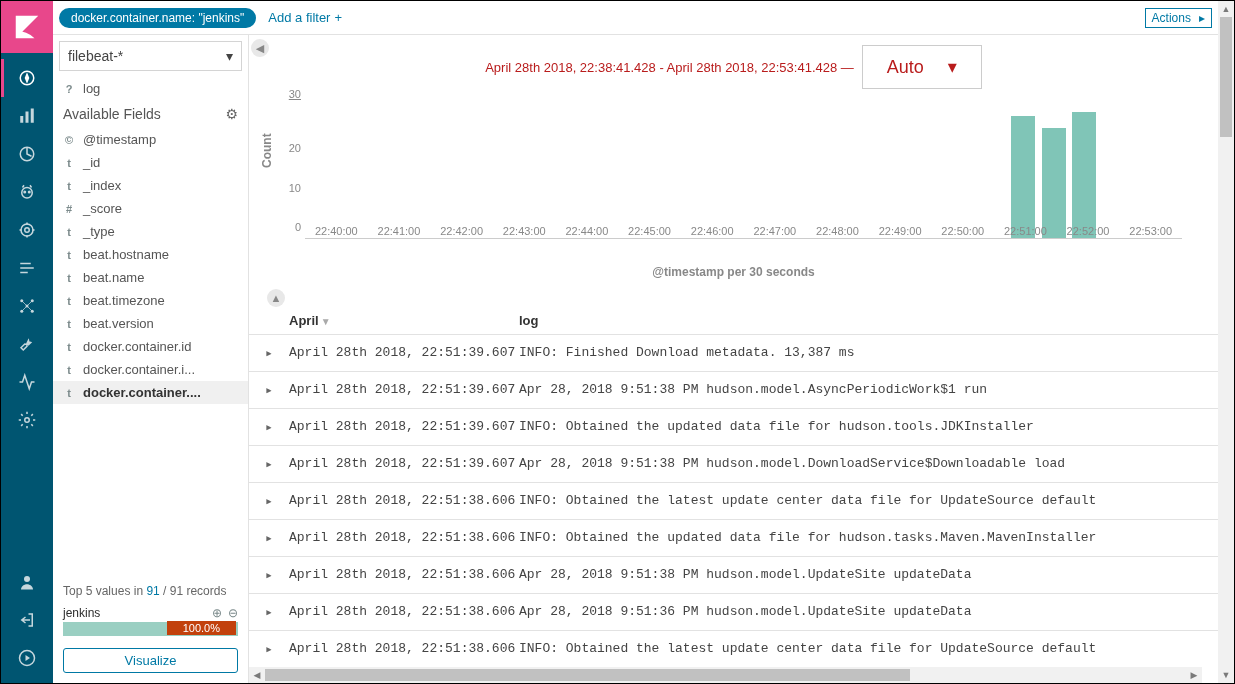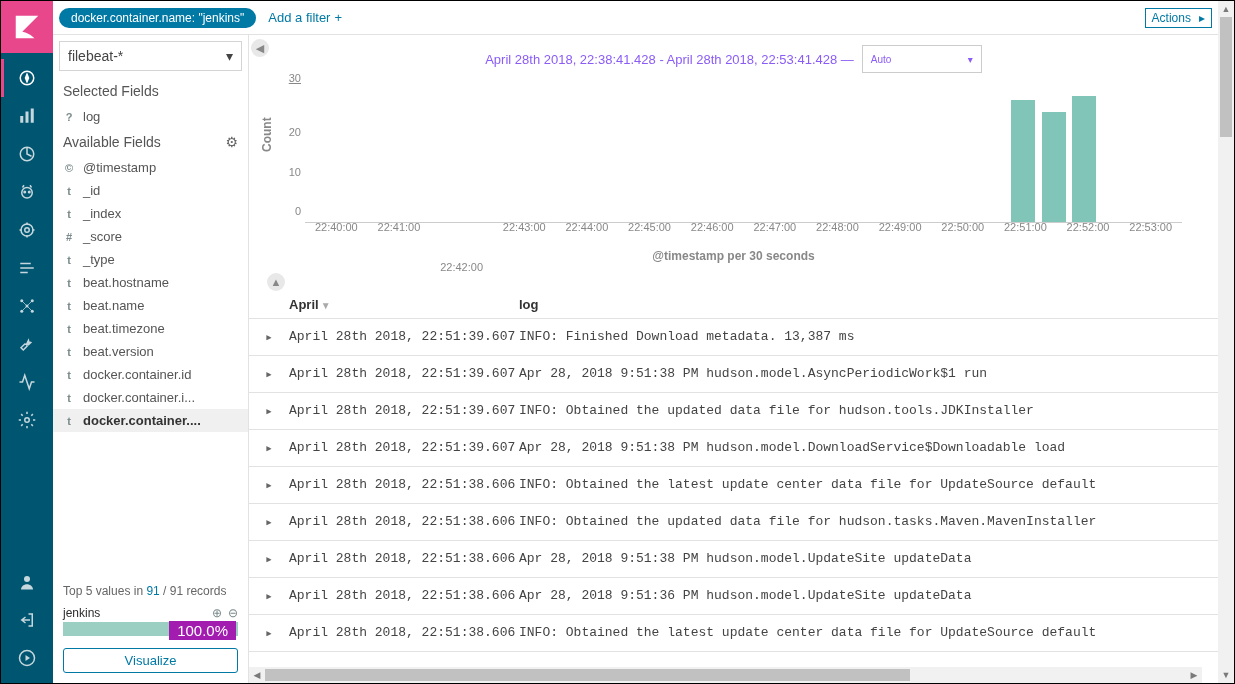--- a/index.html
+++ b/index.html
@@ -25,34 +25,34 @@
 .section-title.flex{display:flex;align-items:center;justify-content:space-between}
 .field-row{padding:4px 10px;display:flex;align-items:center;gap:8px;font-size:13px;color:#555;cursor:pointer}
 .field-row.bold{font-weight:700;color:#333;background:#f0f0f0}
 .field-type{width:12px;text-align:center;font-weight:700;color:#7b8a8b;font-size:11px}
 .top-values{padding:6px 10px;font-size:12px;color:#666}
 .top-values .num{color:#0079a5}
 .val-row{padding:2px 10px 0;font-size:12px;display:flex;align-items:center;gap:6px}
 .val-row .icons{margin-left:auto;display:flex;gap:6px;color:#7b8a8b}
 .val-bar{height:14px;margin:2px 10px 8px;position:relative;background:#d6d6d6}
 .val-bar .fill{height:100%;background:#9acfc2}
-.val-bar .pct{position:absolute;right:2px;top:-1px;background:#a21caf;color:#fff;font-size:15px;padding:1px 8px}
+.val-bar .pct{position:absolute;right:2px;top:-1px;background:#c2410c;color:#fff;font-size:11px;padding:1px 16px}
 .viz-btn{margin:4px 10px 10px;border:1px solid #0079a5;color:#0079a5;text-align:center;padding:4px 0;font-size:13px;cursor:pointer;border-radius:3px}
 .content{flex:1;display:flex;flex-direction:column;overflow:hidden}
 .chart-area{padding:10px 16px 0;position:relative}
 .collapse-left{position:absolute;left:2px;top:4px;width:18px;height:18px;border-radius:50%;background:#e8e8e8;color:#888;display:flex;align-items:center;justify-content:center;font-size:11px;cursor:pointer}
-.time-label{text-align:center;font-size:13px;color:#8b5cf6;display:flex;align-items:center;justify-content:center;gap:8px}
-.interval-select{border:1px solid #ccc;height:28px;width:120px;display:flex;align-items:center;padding:0 8px;justify-content:space-between;cursor:pointer;font-size:10px}
+.time-label{text-align:center;font-size:13px;color:#b91c1c;display:flex;align-items:center;justify-content:center;gap:8px}
+.interval-select{border:1px solid #ccc;height:44px;width:120px;display:flex;align-items:center;padding:0 24px;justify-content:space-between;cursor:pointer;font-size:18px}
 .chart{position:relative;height:160px;margin:12px 20px 0 40px}
 .y-axis{position:absolute;left:-26px;top:0;bottom:22px;width:26px}
 .y-tick{position:absolute;right:4px;font-size:11px;color:#888;transform:translateY(-50%)}
 .y-label{position:absolute;left:-38px;top:50%;transform:rotate(-90deg) translateX(20px);transform-origin:left center;font-size:12px;color:#888;font-weight:700}
 .plot{position:absolute;left:0;right:0;top:0;bottom:22px;border-bottom:1px solid #ccc}
 .bar{position:absolute;bottom:0;width:24px;background:#80c5b7}
-.x-axis{position:absolute;left:0;right:0;bottom:4px;height:22px}
+.x-axis{position:absolute;left:0;right:0;bottom:16px;height:22px}
 .x-tick{position:absolute;top:2px;font-size:11px;color:#888;transform:translateX(-50%)}
 .x-label{text-align:center;font-size:12px;color:#888;font-weight:700;padding:4px 0 10px}
 .collapse-up{width:18px;height:18px;border-radius:50%;background:#e8e8e8;color:#888;display:flex;align-items:center;justify-content:center;font-size:11px;cursor:pointer;margin-left:2px}
 .table{flex:1;overflow:auto}
 .table-header{display:flex;padding:6px 0;border-bottom:1px solid #e2e2e2;font-size:13px;font-weight:700;color:#333}
 .col-expand{width:40px;text-align:center}
 .col-time{width:230px}
 .col-log{flex:1}
 .sort-arrow{color:#aaa;font-size:10px;margin-left:2px}
 .table-row{display:flex;padding:10px 0;border-bottom:1px solid #e2e2e2;font-family:"Courier New",monospace;font-size:13px;color:#444}
@@ -180,21 +180,20 @@
       <span>▸</span>
     </div>
   </div>
 
   <div class="workspace">
     <div class="sidebar">
       <div class="index-select">
         <span>filebeat-*</span>
         <span>▾</span>
       </div>
-      <div class="section-title">Selected Fields</div>
       <div id="selected-fields">
           <div class="field-row">
             <span class="field-type">?</span>
             <span>log</span>
           </div>
         </div>
       <div class="section-title flex">
         <span>Available Fields</span>
         <span class="gear">⚙</span>
       </div>
@@ -285,21 +284,21 @@
                 <div class="y-tick" style="bottom: 133px; text-decoration: underline;">30</div>
               </div>
             <div class="plot" id="plot">
                 <div class="bar" style="left: 80.5%; height: 122.229px;"></div>
                 <div class="bar" style="left: 84%; height: 110.4px;"></div>
                 <div class="bar" style="left: 87.5%; height: 126.171px;"></div>
               </div>
             <div class="x-axis" id="x-axis">
                 <div class="x-tick" style="left: 3.57143%;">22:40:00</div>
                 <div class="x-tick" style="left: 10.7143%;">22:41:00</div>
-                <div class="x-tick" style="left: 17.8571%; margin-top: 40px;">22:42:00</div>
+                <div class="x-tick" style="left: 17.8571%;">22:42:00</div>
                 <div class="x-tick" style="left: 25%;">22:43:00</div>
                 <div class="x-tick" style="left: 32.1429%;">22:44:00</div>
                 <div class="x-tick" style="left: 39.2857%;">22:45:00</div>
                 <div class="x-tick" style="left: 46.4286%;">22:46:00</div>
                 <div class="x-tick" style="left: 53.5714%;">22:47:00</div>
                 <div class="x-tick" style="left: 60.7143%;">22:48:00</div>
                 <div class="x-tick" style="left: 67.8571%;">22:49:00</div>
                 <div class="x-tick" style="left: 75%;">22:50:00</div>
                 <div class="x-tick" style="left: 82.1429%;">22:51:00</div>
                 <div class="x-tick" style="left: 89.2857%;">22:52:00</div>

